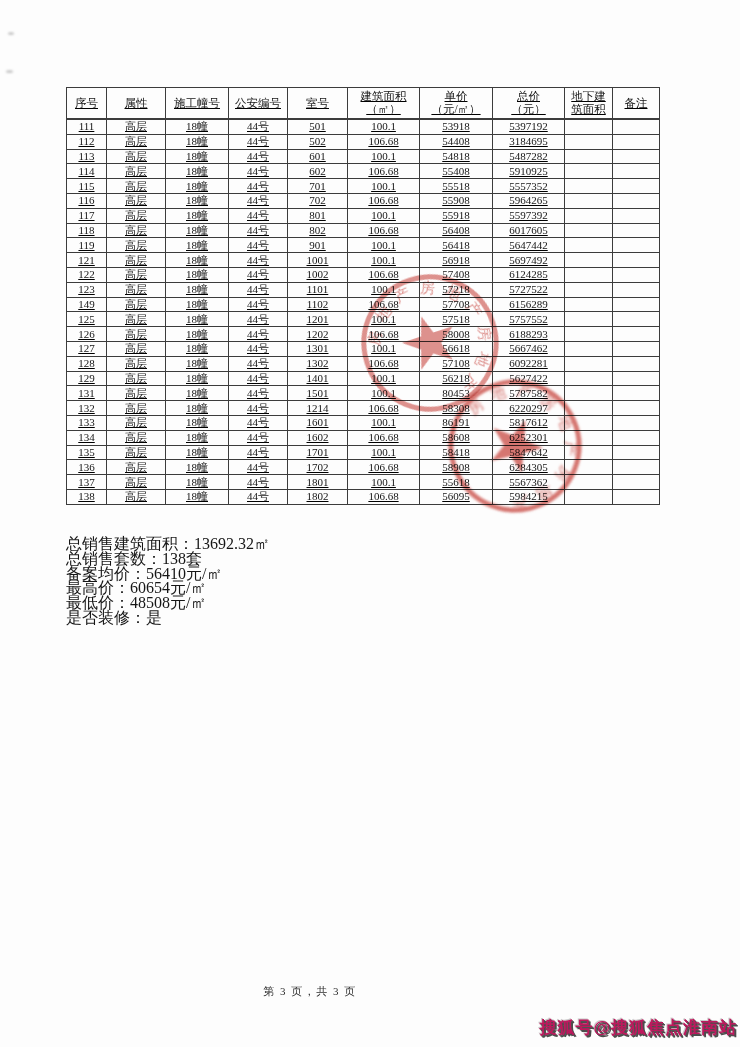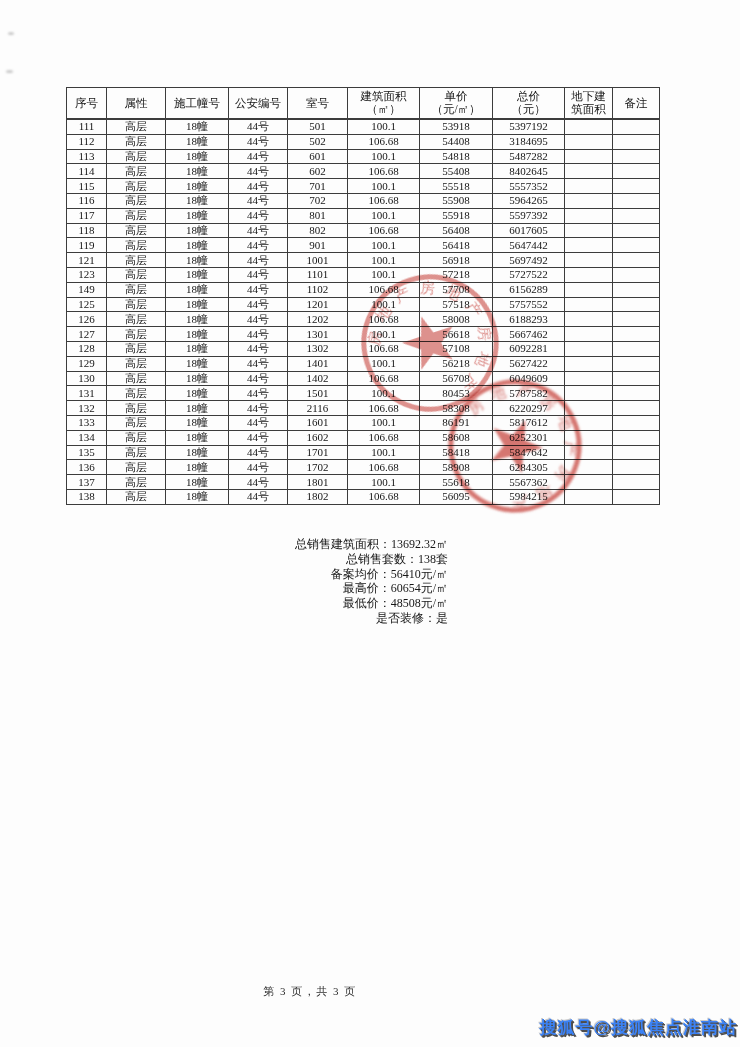--- a/index.html
+++ b/index.html
@@ -6,44 +6,45 @@
   body{
     width:740px;height:1047px;position:relative;background:#fdfdfd;
     font-family:"Liberation Serif","DejaVu Serif",serif;
     overflow:hidden;
   }
   
   table.price-table{
     position:absolute;left:66px;top:87px;width:593px;
     border-collapse:collapse;table-layout:fixed;
     background:transparent;
+    text-decoration:underline;
   }
   .price-table th,.price-table td{
     border:1px solid #3c3c3c;text-align:center;vertical-align:middle;
     color:#151515;padding:0;overflow:hidden;white-space:nowrap;
   }
   .price-table th{height:30px;font-size:11.5px;font-weight:normal;line-height:13px;}
   .price-table thead th{border-bottom-width:2px;}
   .price-table td{height:13.8px;font-size:11px;line-height:13px;}
   .hl{display:block;}
   
   .summary-block{
     position:absolute;left:66px;top:537px;width:382px;
-    text-align:right;font-size:12px;line-height:14.8px;color:#161616;
+    text-align:left;font-size:16px;line-height:14.8px;color:#161616;
   }
   
   .footer{
     position:absolute;left:0;top:984px;width:620px;text-align:center;
     font-size:11px;color:#2e2e2e;letter-spacing:1.5px;
   }
   
   .watermark{
     position:absolute;right:3px;top:1016px;
     font-family:"Liberation Sans","DejaVu Sans",sans-serif;
-    font-size:17px;font-weight:bold;letter-spacing:1px;color:#3b82f6;
+    font-size:17px;font-weight:bold;letter-spacing:1px;color:#be185d;
     text-shadow:2px 2px 0 #4c4c4c,1px 1px 0 #5a5a5a,-1px -1px 0 #c9c9c9;
   }
   
   .seal{position:absolute;mix-blend-mode:multiply;pointer-events:none;}
   #seal-1{left:350px;top:263px;opacity:.58;transform:rotate(-18deg);}
   #seal-2{left:435px;top:366px;opacity:.72;transform:rotate(22deg);}
   
   .speck{position:absolute;background:#8a8a8a;opacity:.45;border-radius:50%;filter:blur(1px);}
   #speck-1{left:8px;top:32px;width:6px;height:3px;}
   #speck-2{left:6px;top:70px;width:7px;height:3px;}
@@ -143,21 +144,21 @@
         <td></td>
       </tr>
       <tr>
         <td>114</td>
         <td>高层</td>
         <td>18幢</td>
         <td>44号</td>
         <td>602</td>
         <td>106.68</td>
         <td>55408</td>
-        <td>8402645</td>
+        <td>5910925</td>
         <td></td>
         <td></td>
       </tr>
       <tr>
         <td>115</td>
         <td>高层</td>
         <td>18幢</td>
         <td>44号</td>
         <td>701</td>
         <td>100.1</td>
@@ -220,20 +221,32 @@
         <td>18幢</td>
         <td>44号</td>
         <td>1001</td>
         <td>100.1</td>
         <td>56918</td>
         <td>5697492</td>
         <td></td>
         <td></td>
       </tr>
       <tr>
+        <td>122</td>
+        <td>高层</td>
+        <td>18幢</td>
+        <td>44号</td>
+        <td>1002</td>
+        <td>106.68</td>
+        <td>57408</td>
+        <td>6124285</td>
+        <td></td>
+        <td></td>
+      </tr>
+      <tr>
         <td>123</td>
         <td>高层</td>
         <td>18幢</td>
         <td>44号</td>
         <td>1101</td>
         <td>100.1</td>
         <td>57218</td>
         <td>5727522</td>
         <td></td>
         <td></td>
@@ -304,49 +317,37 @@
         <td>18幢</td>
         <td>44号</td>
         <td>1401</td>
         <td>100.1</td>
         <td>56218</td>
         <td>5627422</td>
         <td></td>
         <td></td>
       </tr>
       <tr>
-        <td>130</td>
-        <td>高层</td>
-        <td>18幢</td>
-        <td>44号</td>
-        <td>1402</td>
-        <td>106.68</td>
-        <td>56708</td>
-        <td>6049609</td>
-        <td></td>
-        <td></td>
-      </tr>
-      <tr>
         <td>131</td>
         <td>高层</td>
         <td>18幢</td>
         <td>44号</td>
         <td>1501</td>
         <td>100.1</td>
         <td>80453</td>
         <td>5787582</td>
         <td></td>
         <td></td>
       </tr>
       <tr>
         <td>132</td>
         <td>高层</td>
         <td>18幢</td>
         <td>44号</td>
-        <td>2116</td>
+        <td>1214</td>
         <td>106.68</td>
         <td>58308</td>
         <td>6220297</td>
         <td></td>
         <td></td>
       </tr>
       <tr>
         <td>133</td>
         <td>高层</td>
         <td>18幢</td>

